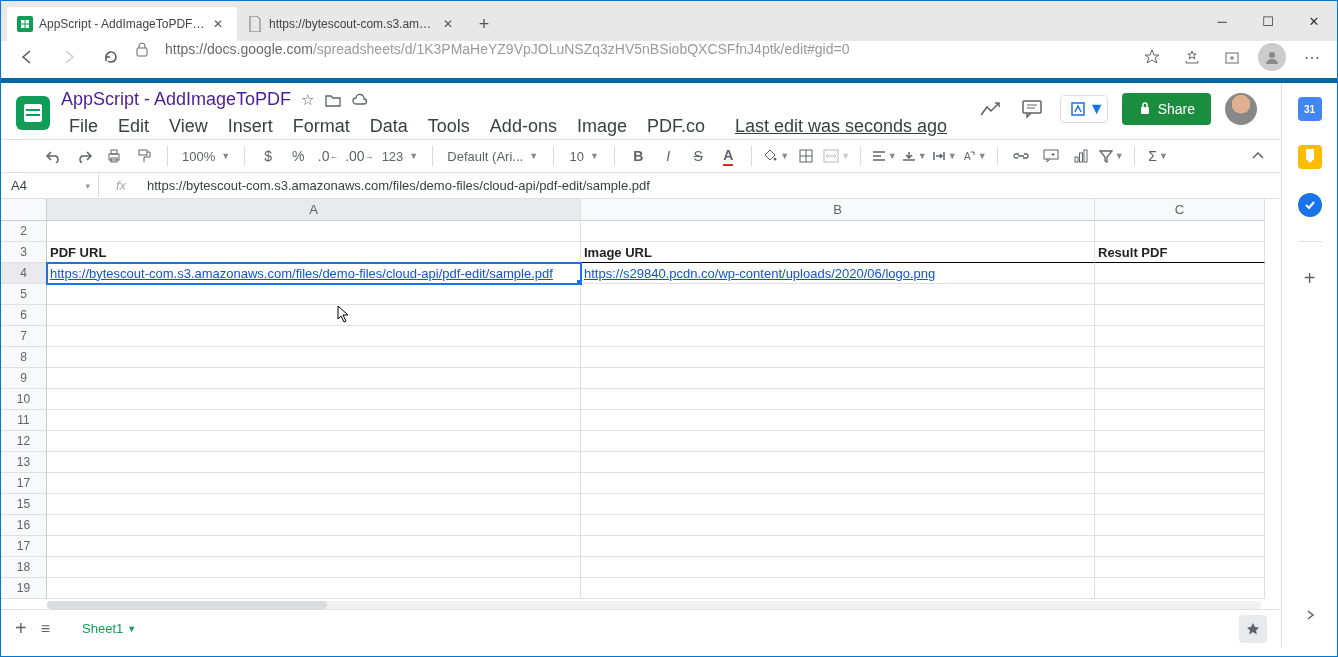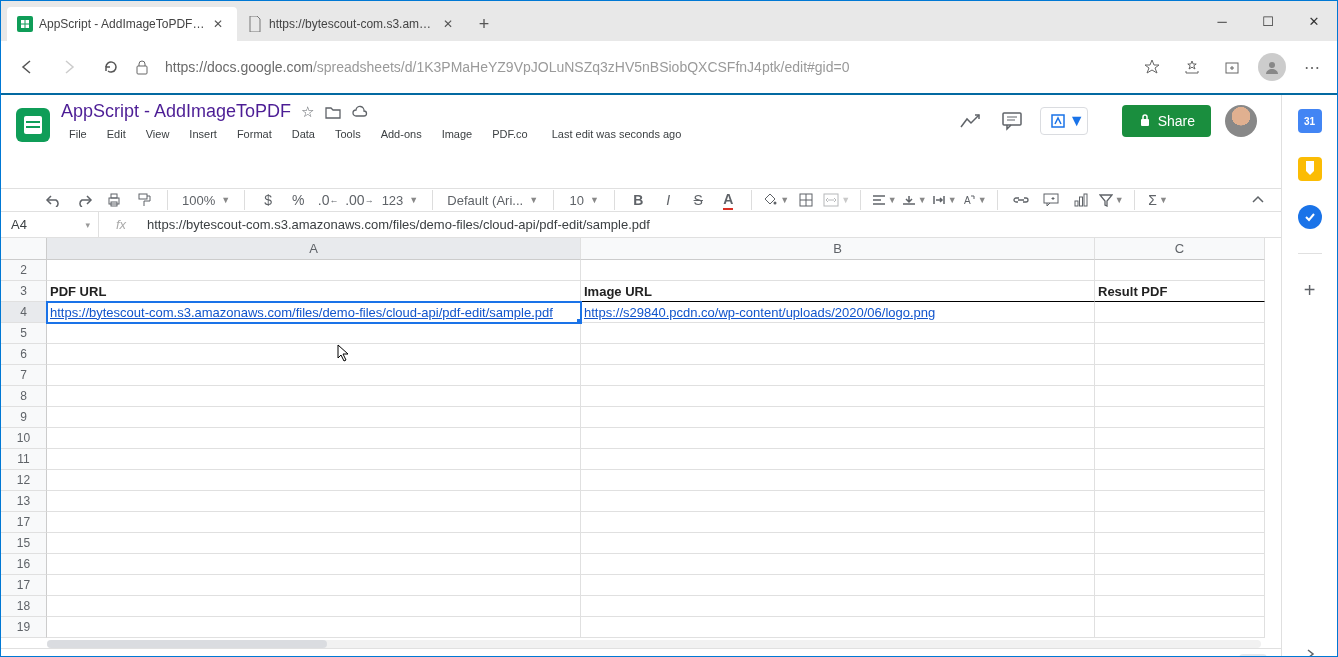--- a/index.html
+++ b/index.html
@@ -11,21 +11,21 @@
   .tabs { display: flex; align-items: stretch; padding-top: 6px; padding-left: 6px; }
   .tab { display: flex; align-items: center; gap: 6px; padding: 0 10px; min-width: 220px; max-width: 230px; font-size: 12px; color: #444; border-top-left-radius: 4px; border-top-right-radius: 4px;}
   .tab.active { background: #fff; }
   .tab .favicon { width: 16px; height: 16px; display: inline-flex; align-items: center; justify-content: center; }
   .tab .title { flex: 1; white-space: nowrap; overflow: hidden; text-overflow: ellipsis; }
   .tab .close { width: 14px; color: #555; }
   .newtab { width: 34px; display: flex; align-items: center; justify-content: center; color: #555; font-size: 18px; }
   .winctrls { margin-left: auto; display: flex; }
   .winctrls div { width: 46px; display: flex; align-items: center; justify-content: center; font-size: 13px; color: #333; }
 
-  .addr-row { height: 54px; background: #fff; border-bottom: 2px solid #0369a1; display: flex; align-items: center; padding: 0 8px; gap: 6px; }
+  .addr-row { height: 42px; background: #fff; border-bottom: 5px solid #0369a1; display: flex; padding: 0 8px; gap: 6px; }
   .navbtn { width: 36px; height: 32px; display: flex; align-items: center; justify-content: center; color: #555; }
   .navbtn.disabled { color: #bbb; }
   .lock { width: 24px; text-align:center; color:#666;}
   .url { flex: 1; font-size: 14px; color: #6a6a6a; }
   .url .prefix { color: #6a6a6a; }
   .url .host {}
   .url .path { color: #9a9a9a; }
   .addr-icon { width: 34px; height: 32px; display:flex; align-items:center; justify-content:center; color:#666;}
   .avatar-small { width:28px; height:28px; border-radius:50%; background:#ccc; display:flex;align-items:center;justify-content:center;}
 
@@ -35,30 +35,30 @@
   .doc-header { padding: 6px 10px 0 10px; display:flex; align-items:flex-start; }
   .doc-logo { width:40px; height:40px; margin: 4px 8px 0 2px; display:flex; align-items:center; justify-content:center;}
   .doc-logo-box { width:34px; height:34px; background:#0f9d58; border-radius:6px; display:flex; align-items:center; justify-content:center; }
   .doc-logo-inner { width:18px; height:18px; background:#fff; border-radius:2px; position:relative;}
   .doc-logo-inner::before, .doc-logo-inner::after { content:""; position:absolute; background:#0f9d58; height:2px; left:2px; right:2px; }
   .doc-logo-inner::before { top:5px;} .doc-logo-inner::after{ top:10px;}
   .doc-title-row { display:flex; align-items:center; gap:10px; }
   .doc-title { font-size:18px; color:#4c1d95; letter-spacing:0;}
   .title-icon { color:#5f6368; font-size:15px;}
   .menu-row { display:flex; gap:4px; margin-top:4px; }
-  .menu-row span { font-size:11px; color:#3c4043; padding:2px 8px; cursor:default;}
-  .last-edit { font-size:14px; color:#5f6368; margin-left:4px;}
+  .menu-row span { font-size:18px; color:#3c4043; padding:2px 8px; cursor:default;}
+  .last-edit { font-size:14px; color:#5f6368; text-decoration: underline; margin-left:10px;}
   .header-right { margin-left:auto; display:flex; align-items:center; gap:14px; padding-right:14px; padding-top:4px;}
   .hr-icon { width:28px; height:28px; display:flex; align-items:center; justify-content:center; color:#5f6368; }
   .hr-box { border:1px solid #dadce0; border-radius:4px; padding:4px 2px 4px 8px; display:flex; align-items:center; gap:2px; color:#1a73e8;}
-  .share-btn { background:#1a8e3e; color:#fff; border-radius:4px; padding:8px 16px; font-size:14px; font-weight:500; display:flex; gap:6px;margin-left:20px;}
+  .share-btn { background:#1a8e3e; color:#fff; border-radius:4px; padding:8px 16px; font-size:14px; font-weight:500; display:flex; gap:6px;}
   .profile-pic { width:32px; height:32px; border-radius:50%; background:radial-gradient(circle at 50% 35%, #e0b090 35%, #888 36%);}
 
   
-  .toolbar { border-top:1px solid #e0e0e0; border-bottom:1px solid #e0e0e0; height:24px; display:flex; align-items:center; padding:0 10px 0 40px; gap:4px; color:#5f6368;margin-top:43px;}
+  .toolbar { border-top:1px solid #e0e0e0; border-bottom:1px solid #e0e0e0; height:34px; display:flex; align-items:center; padding:0 10px 0 40px; gap:4px; color:#5f6368;}
   .tb-btn { min-width:26px; height:26px; display:flex; align-items:center; justify-content:center; font-size:14px;}
   .tb-sep { width:1px; height:20px; background:#ddd; margin:0 6px;}
   .tb-drop { display:flex; align-items:center; gap:4px; padding:0 4px; font-size:13px;}
   .tb-drop .arrow, .tb-btn .arrow { font-size:9px; margin-left:2px; color:#888;}
   .underline-a { border-bottom:2px solid #d93025; padding-bottom:1px; font-weight:bold;}
   .collapse { margin-left:auto;}
 
   
   .fx-row { height:26px; border-bottom:1px solid #e0e0e0; display:flex; align-items:center;}
   .namebox { width:98px; border-right:1px solid #e0e0e0; height:100%; display:flex; align-items:center; padding-left:10px; font-size:13px; color:#3c4043; position:relative;}

